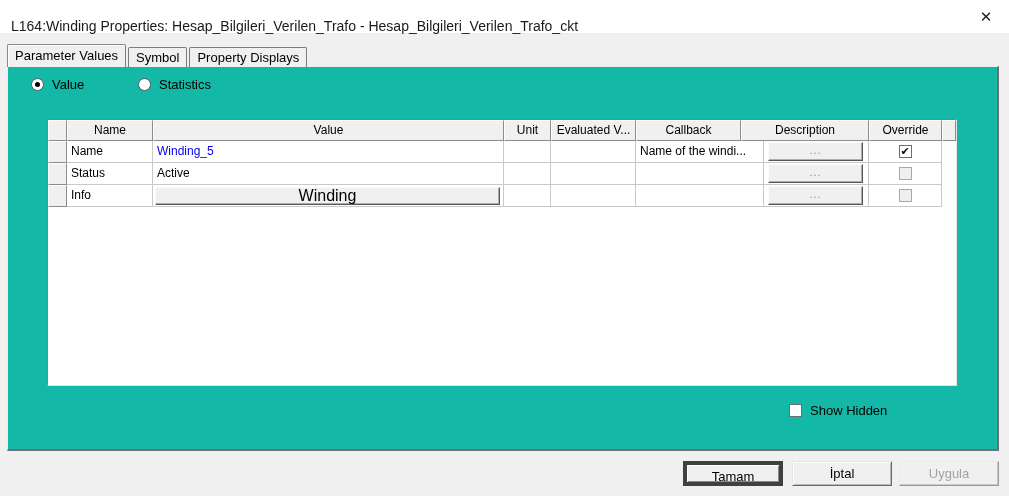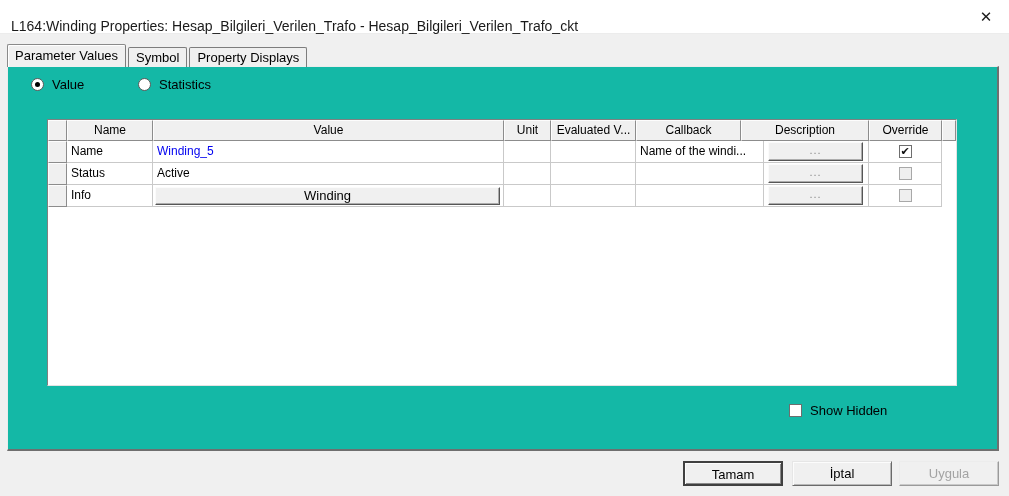--- a/index.html
+++ b/index.html
@@ -96,21 +96,21 @@
   .link-blue { color:#0000f0; }
   
   .btn3d {
     background:#f0f0f0;
     border:1px solid; border-color:#fbfbfb #565656 #565656 #fbfbfb;
     box-shadow: inset -1px -1px 0 #adadad;
     text-align:center; overflow:hidden; white-space:nowrap;
   }
   .value-btn {
     display:block; width:calc(100% - 5px); height:18px;
-    margin:2px 18px 0 2px; line-height:15px; font-size:13px;
+    margin:2px 18px 0 2px; line-height:15px; font-size:16px;
   }
   .cb-btn {
     display:block; width:calc(100% - 9px); height:19px;
     margin:1px 0 0 4px; line-height:15px; font-size:11px;
     color:#8a8a8a; letter-spacing:1px;
   }
   
   .checkbox {
     width:13px; height:13px; background:#fff;
     border:1px solid #6e6e6e;
@@ -123,21 +123,21 @@
   .show-hidden .label { margin-left:8px; font-size:13px; }
   
   .push {
     position:absolute; top:461px; width:100px; height:25px;
     background:#f0f0f0; font-size:13px; text-align:center; line-height:23px;
     border:1px solid; border-color:#e6e6e6 #6a6a6a #6a6a6a #e6e6e6;
     box-shadow: inset 1px 1px 0 #fcfcfc, inset -1px -1px 0 #b8b8b8;
     font-family:"Liberation Sans", sans-serif;
   }
   .push.default {
-    border:2px solid #404040;
+    border:4px solid #404040;
     box-shadow: inset 1px 1px 0 #fcfcfc, inset -1px -1px 0 #8a8a8a;
   }
   .push.disabled {
     color:#a3a3a3;
     border-color:#ececec #9a9a9a #9a9a9a #ececec;
     box-shadow: inset -1px -1px 0 #c9c9c9;
   }
   .btn-ok     { left:683px; }
   .btn-cancel { left:792px; }
   .btn-apply  { left:899px; }

